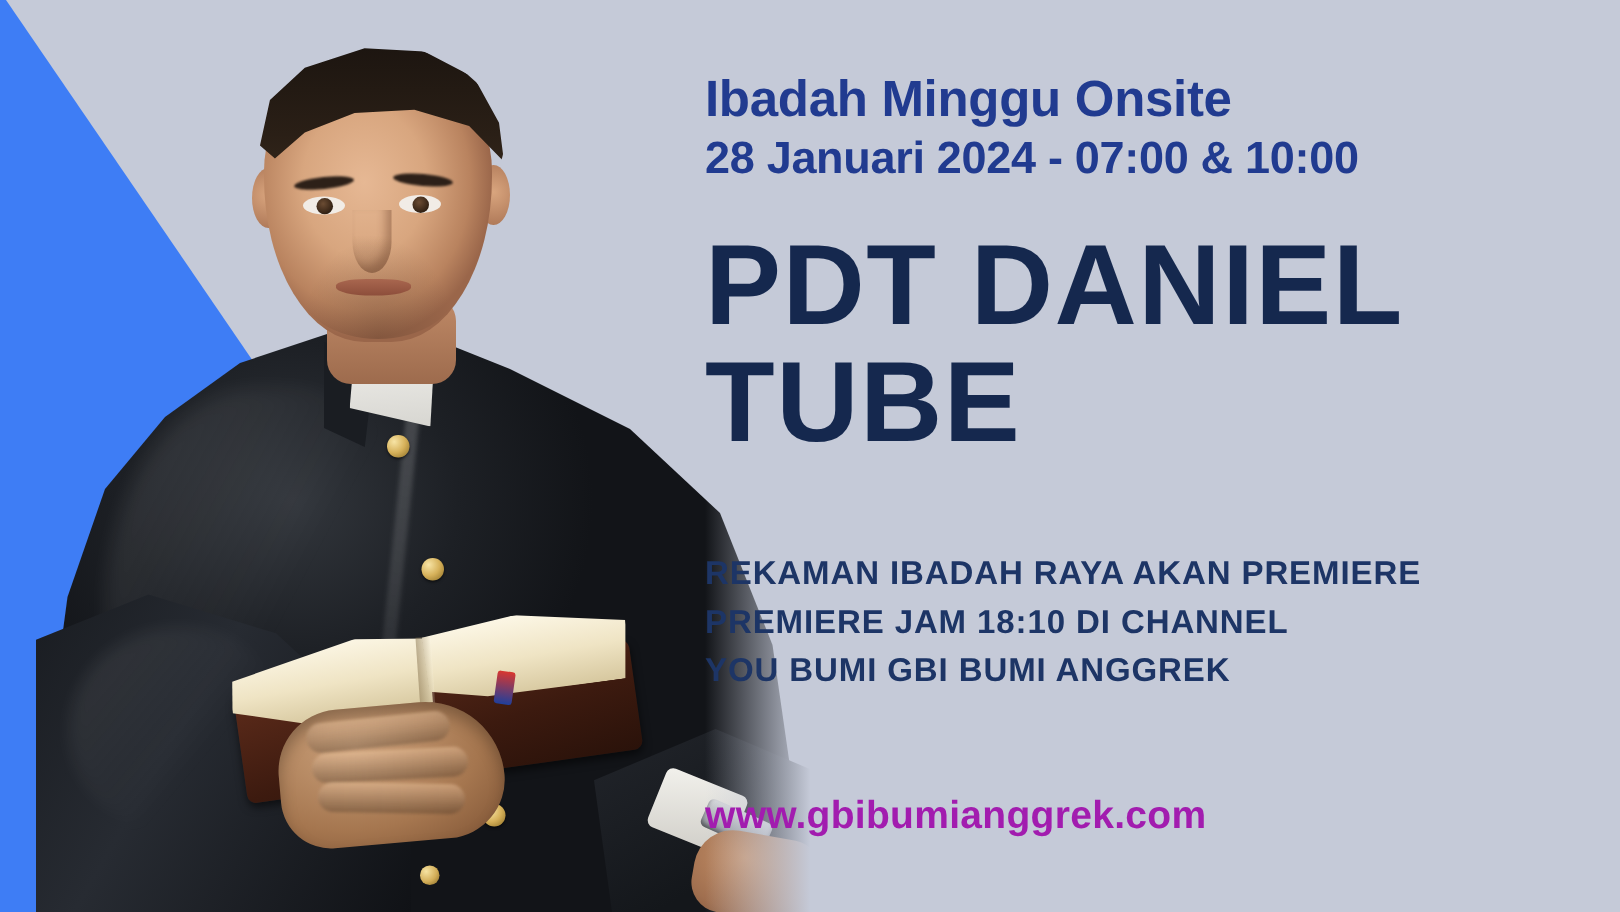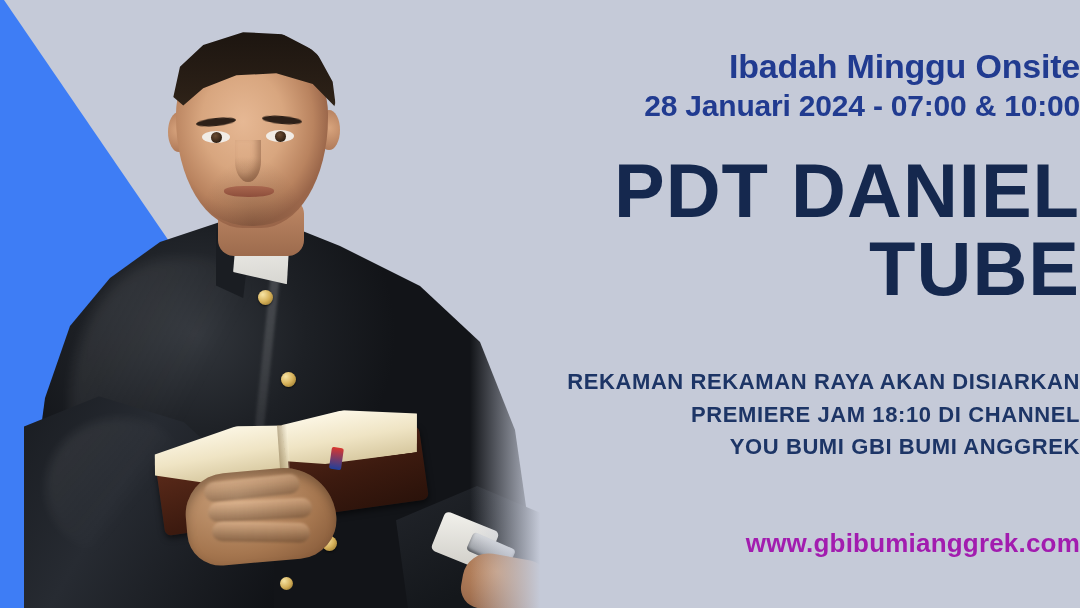--- a/index.html
+++ b/index.html
@@ -360,21 +360,21 @@
     left: 470px; top: 0;
     width: 90px; height: 608px;
     background: linear-gradient(90deg, rgba(197,202,216,0) 0%, rgba(197,202,216,1) 78%);
   }
 
   
   .text-col {
     position: absolute;
     left: 470px; top: 0;
     width: 610px; height: 608px;
-    text-align: right;
+    text-align: left;
   }
   .kicker {
     position: absolute;
     left: 0; right: 0;
     top: 46px;
     font-size: 34px;
     font-weight: 700;
     letter-spacing: -0.2px;
     color: #213b90;
     line-height: 1.18;
@@ -491,21 +491,21 @@
       <span>Ibadah Minggu Onsite</span>
       <span class="line2">28 Januari 2024 - 07:00 &amp; 10:00</span>
     </div>
 
     <div class="bigtitle">
       <span>PDT DANIEL</span>
       <span class="l2">TUBE</span>
     </div>
 
     <div class="notice">
-      <span>REKAMAN REKAMAN RAYA AKAN DISIARKAN</span>
+      <span>REKAMAN IBADAH RAYA AKAN PREMIERE</span>
       <span>PREMIERE JAM 18:10 DI CHANNEL</span>
       <span>YOU BUMI GBI BUMI ANGGREK</span>
     </div>
 
     <div class="website">www.gbibumianggrek.com</div>
 
   </div>
 </div>
 
 </body></html>

